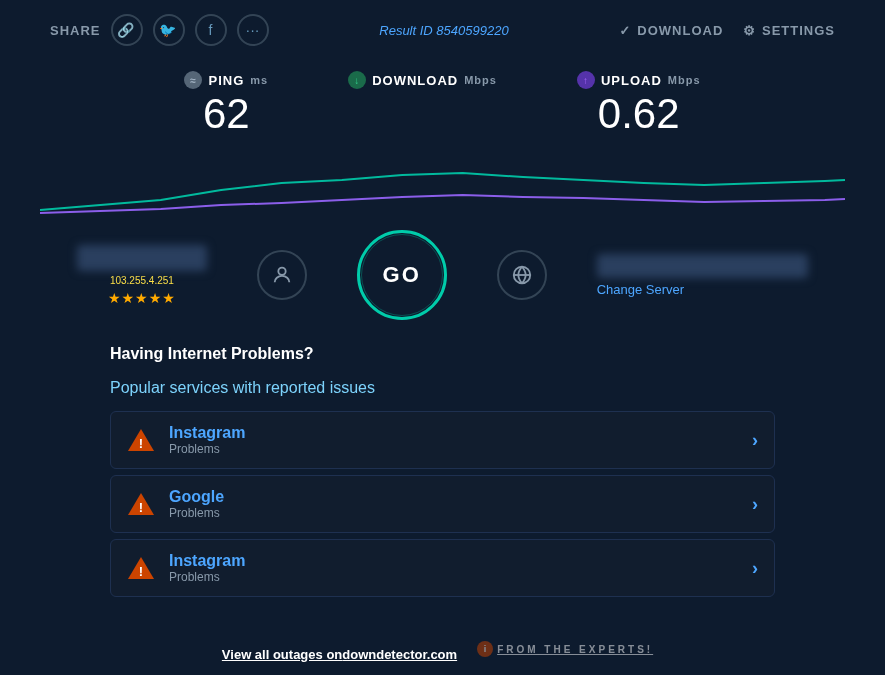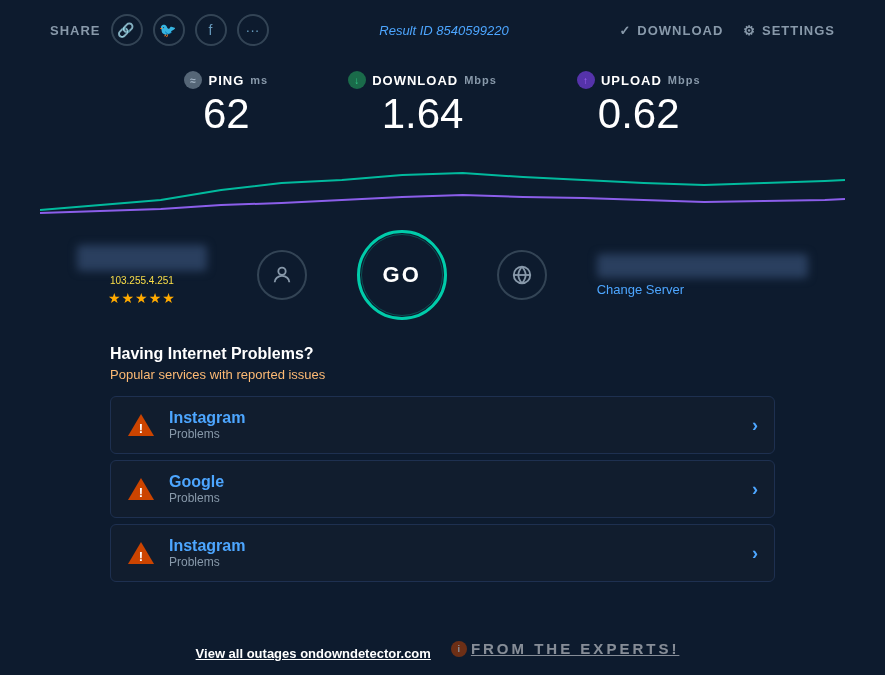--- a/index.html
+++ b/index.html
@@ -260,26 +260,26 @@
 
     
     .problems-section {
       padding: 20px 110px 10px 110px;
     }
 
     .problems-title {
       font-size: 16px;
       font-weight: bold;
       color: #ffffff;
-      margin-bottom: 4px;
+      margin-bottom: 16px;
     }
 
     .problems-subtitle {
-      font-size: 13px;
-      color: #fdba74;
+      font-size: 16px;
+      color: #7dd3fc;
       margin-bottom: 14px;
     }
 
     .problem-item {
       display: flex;
       align-items: center;
       background: #111d2e;
       border: 1px solid #1e3050;
       border-radius: 6px;
       padding: 12px 16px;
@@ -345,21 +345,21 @@
       position: absolute;
       bottom: 0;
       right: 0;
       opacity: 0.6;
       display: flex;
       align-items: flex-end;
       padding: 0 10px 10px 0;
     }
 
     .watermark-text {
-      font-size: 15px;
+      font-size: 10px;
       color: #8899aa;
       letter-spacing: 3px;
       text-transform: uppercase;
       text-align: right;
     }
 
     .notification-badge {
       width: 16px;
       height: 16px;
       background: #cc4400;
@@ -410,21 +410,20 @@
       <span class="unit">ms</span>
     </div>
     <div class="metric-value">62</div>
   </div>
   <div class="metric">
     <div class="metric-label">
       <span class="icon-circle down-icon">↓</span>
       <span class="metric-name">DOWNLOAD</span>
       <span class="unit">Mbps</span>
     </div>
-    <div class="metric-value">1.64</div>
   </div>
   <div class="metric">
     <div class="metric-label">
       <span class="icon-circle up-icon">↑</span>
       <span class="metric-name">UPLOAD</span>
       <span class="unit">Mbps</span>
     </div>
     <div class="metric-value">0.62</div>
   </div>
 </div>

